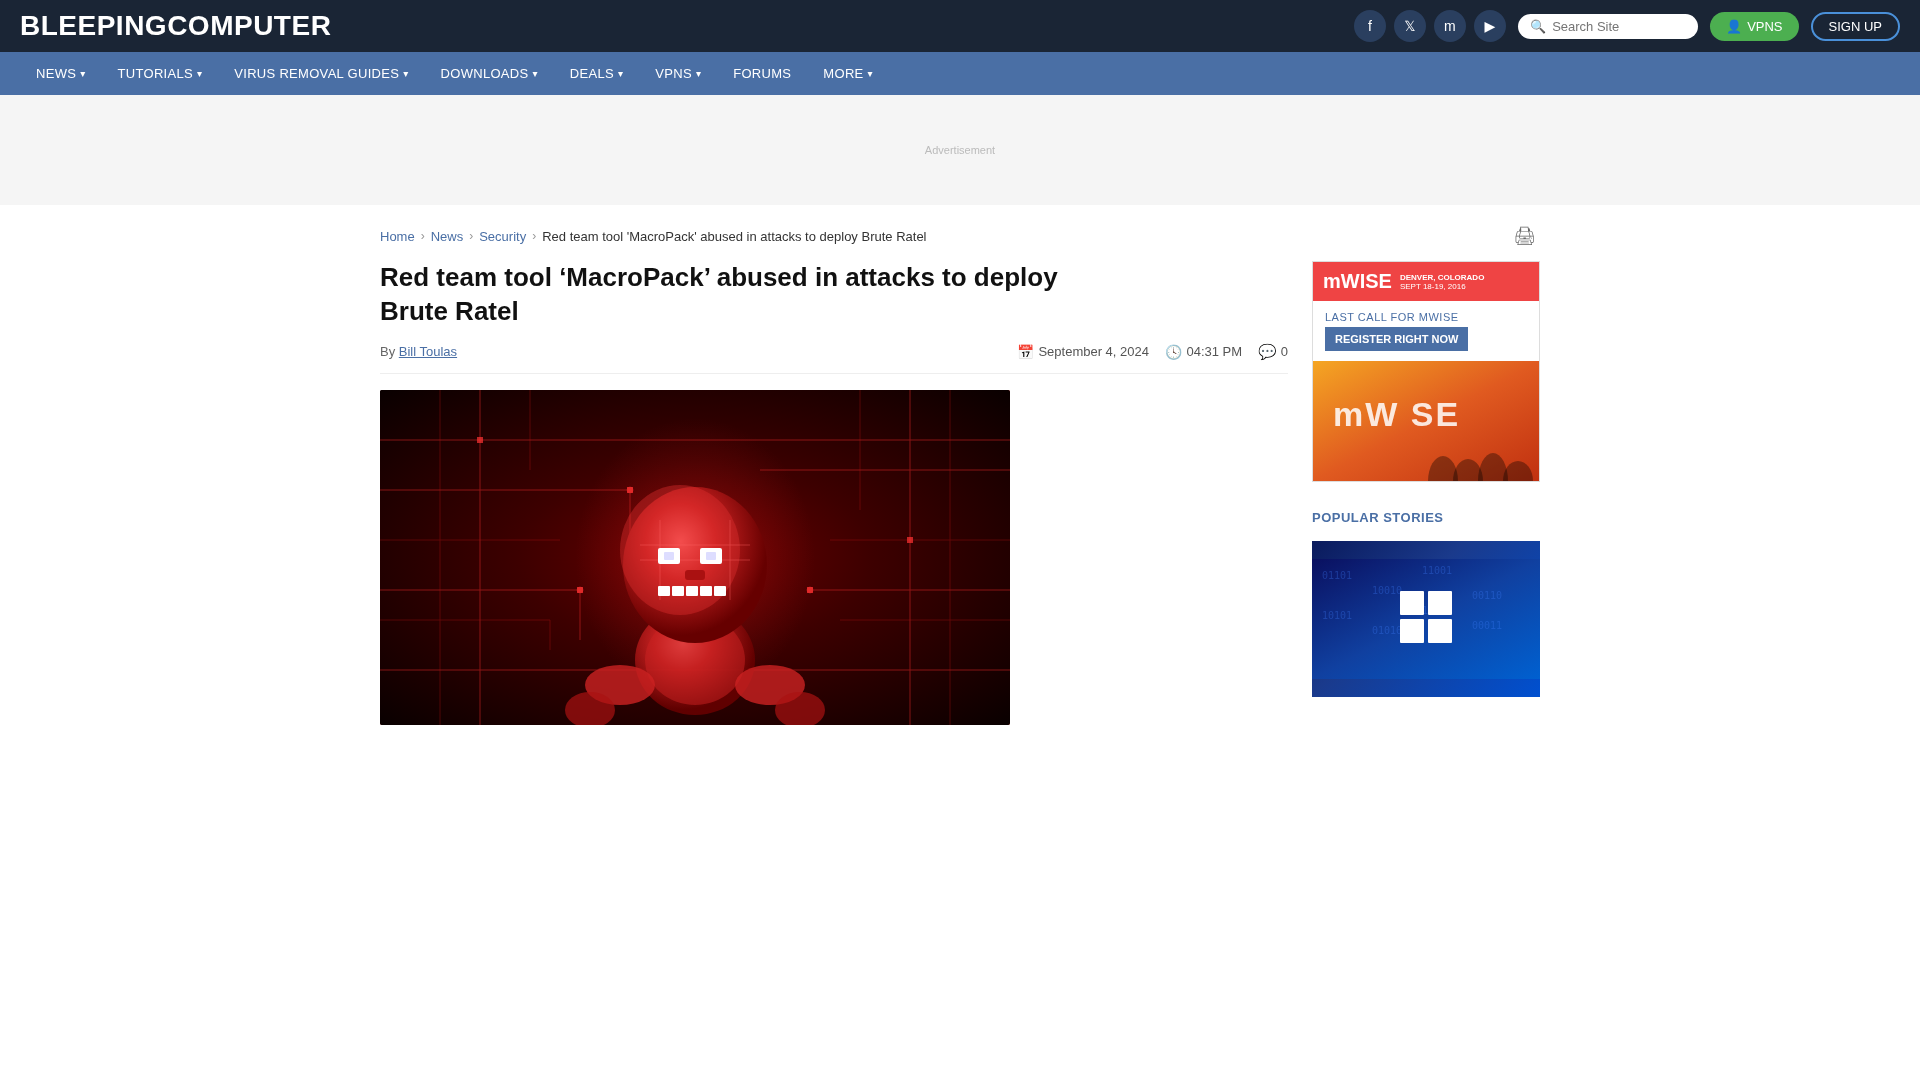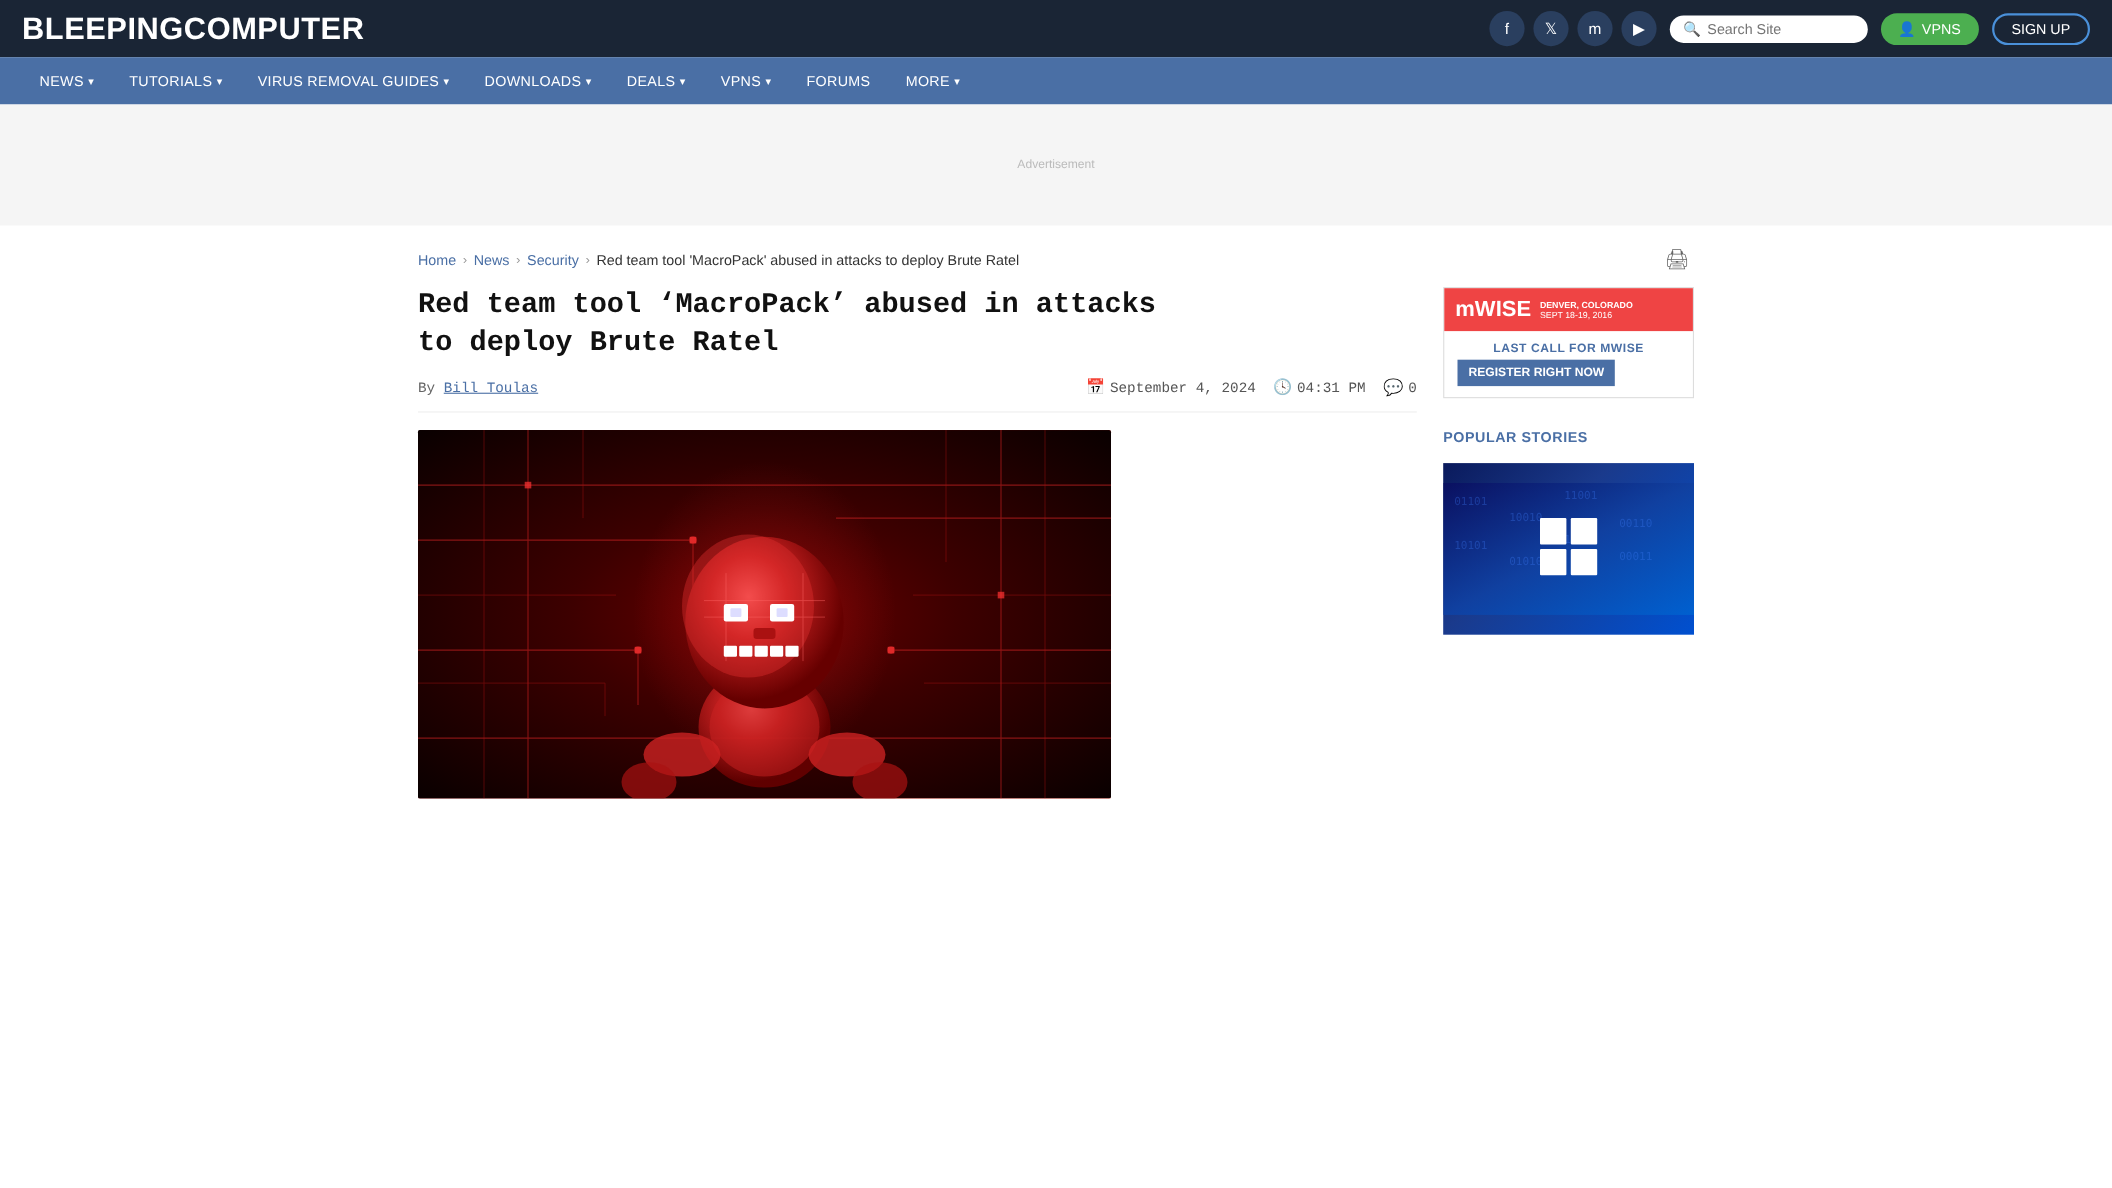--- a/index.html
+++ b/index.html
@@ -132,21 +132,20 @@
     
     .article-layout {
       display: flex;
       gap: 24px;
       padding-bottom: 20px;
     }
 
     .article-main {
       flex: 1;
       min-width: 0;
-      font-family: Liberation Mono, monospace;
     }
     .print-icon {
       color: #666;
       cursor: pointer;
       font-size: 18px;
       padding: 4px;
     }
 
     .article-title {
       font-size: 26px;
@@ -223,25 +222,24 @@
       color: #fff;
       font-size: 20px;
       font-weight: bold;
     }
     .ad-content {
       padding: 10px 12px;
     }
     .ad-tagline {
       color: #4a6fa5;
       font-size: 11px;
-      font-weight: bold;
+      font-weight: normal;
       text-transform: uppercase;
       letter-spacing: 0.5px;
       margin-bottom: 4px;
-      text-align: center;
     }
     .ad-headline {
       font-size: 20px;
       font-weight: bold;
       color: #111;
       line-height: 1.2;
       margin-bottom: 8px;
     }
     .ad-cta-btn {
       background: #4a6fa5;
@@ -497,20 +495,42 @@
           </div>
           <div>
             <div style="color:#fff; font-size:8px; font-weight:bold;">DENVER, COLORADO</div>
             <div style="color:#fff; font-size:8px;">SEPT 18-19, 2016</div>
           </div>
         </div>
         <div class="ad-content">
           <div class="ad-tagline">LAST CALL FOR mWISE</div>
           <button class="ad-cta-btn">REGISTER RIGHT NOW</button>
         </div>
+        <div class="ad-image-area">
+          
+          <svg width="228" height="120" viewBox="0 0 228 120" xmlns="http://www.w3.org/2000/svg">
+            <defs>
+              <linearGradient id="adGrad" x1="0%" y1="0%" x2="100%" y2="100%">
+                <stop offset="0%" stop-color="#f5a623"></stop>
+                <stop offset="50%" stop-color="#e05a20"></stop>
+                <stop offset="100%" stop-color="#c03010"></stop>
+              </linearGradient>
+            </defs>
+            <rect width="228" height="120" fill="url(#adGrad)"></rect>
+
+            <text x="20" y="65" font-family="Arial" font-size="34" font-weight="900" fill="rgba(255,255,255,0.85)" letter-spacing="2">mW SE</text>
+
+            <g fill="rgba(0,0,0,0.35)">
+              <ellipse cx="130" cy="120" rx="15" ry="25"></ellipse>
+              <ellipse cx="155" cy="120" rx="15" ry="22"></ellipse>
+              <ellipse cx="180" cy="120" rx="15" ry="28"></ellipse>
+              <ellipse cx="205" cy="120" rx="15" ry="20"></ellipse>
+            </g>
+          </svg>
+        </div>
       </div>
 
       <div class="popular-stories">
         <div class="popular-title">POPULAR STORIES</div>
         <div class="popular-image">
           <svg width="228" height="120" viewBox="0 0 228 120" xmlns="http://www.w3.org/2000/svg">
             <defs>
               <linearGradient id="winGrad" x1="0%" y1="0%" x2="100%" y2="100%">
                 <stop offset="0%" stop-color="#0a1060"></stop>
                 <stop offset="50%" stop-color="#1040a0"></stop>

